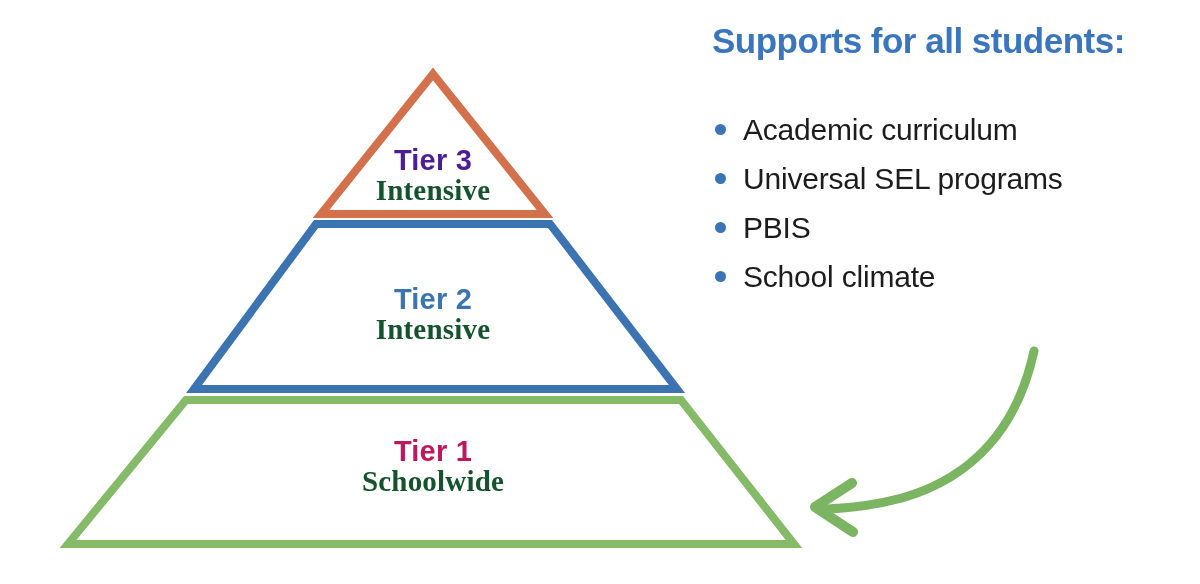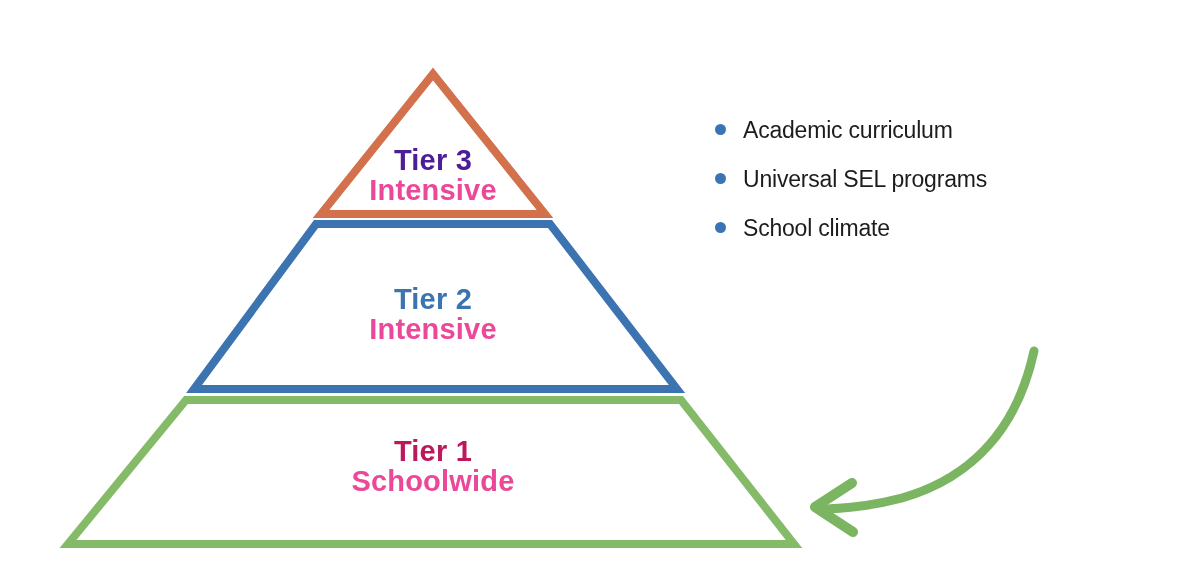--- a/index.html
+++ b/index.html
@@ -30,22 +30,23 @@
     font-weight: 700;
   }
   .tier-labels .tier-line {
     font-size: 29px;
     line-height: 30px;
     letter-spacing: 0.2px;
   }
   .tier-labels .level-line {
     font-size: 29px;
     line-height: 30px;
-    color: #ec4899;
+    color: #14532d;
     letter-spacing: 0.2px;
+    font-family: Liberation Serif, serif;
   }
   .tier3-block { top: 145px; }
   .tier2-block { top: 284px; }
   .tier1-block { top: 436px; }
   .tier3-block .tier-line { color: #4c1d95; }
   .tier2-block .tier-line { color: #3c73b1; }
   .tier1-block .tier-line { color: #be185d; }
 
   .supports-heading {
     position: absolute;
@@ -64,21 +65,21 @@
     top: 109px;
     width: 400px;
     margin: 0;
     padding: 0;
     list-style: none;
   }
   .supports-list li {
     position: relative;
     padding-left: 29px;
     margin-bottom: 7px;
-    font-size: 23px;
+    font-size: 30px;
     line-height: 42px;
     color: #1c1c1e;
     letter-spacing: -0.2px;
   }
   .bullet-dot {
     position: absolute;
     left: 1px;
     top: 15px;
     width: 11px;
     height: 11px;
@@ -113,29 +114,34 @@
   <div class="tier-labels tier2-block">
     <div class="tier-line">Tier 2</div>
     <div class="level-line">Intensive</div>
   </div>
 
   <div class="tier-labels tier1-block">
     <div class="tier-line">Tier 1</div>
     <div class="level-line">Schoolwide</div>
   </div>
 
+  <div class="supports-heading">Supports for all students:</div>
 
   <ul class="supports-list">
     <li>
       <span class="bullet-dot"></span>
       <span>Academic curriculum</span>
     </li>
     <li>
       <span class="bullet-dot"></span>
       <span>Universal SEL programs</span>
     </li>
     <li>
       <span class="bullet-dot"></span>
+      <span>PBIS</span>
+    </li>
+    <li>
+      <span class="bullet-dot"></span>
       <span>School climate</span>
     </li>
   </ul>
 
 </div>
 
 </body></html>

